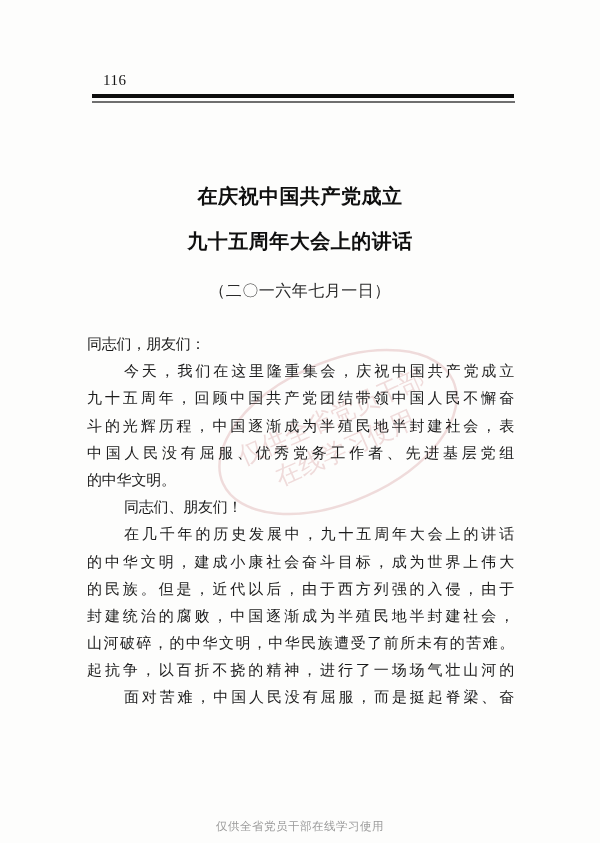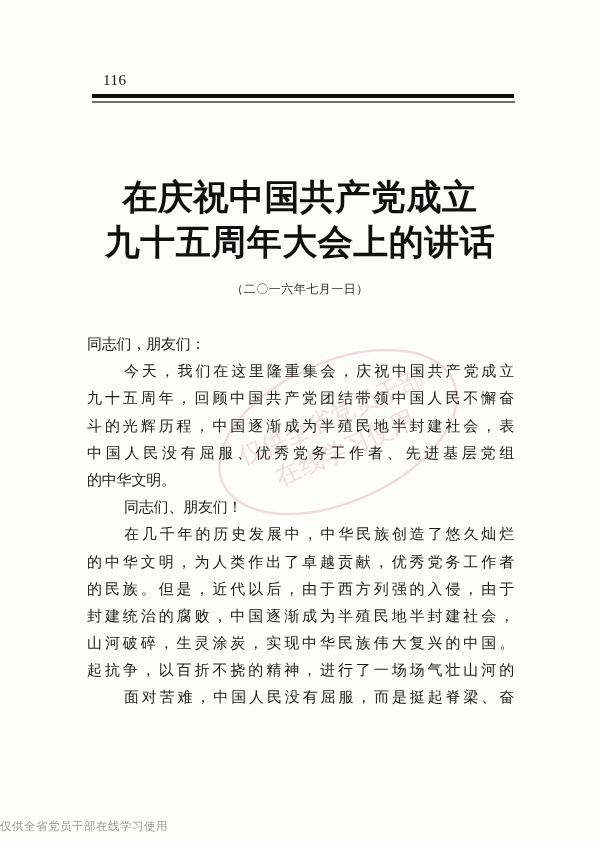--- a/index.html
+++ b/index.html
@@ -45,28 +45,28 @@
   .title-block {
     position: absolute;
     left: 0;
     top: 174px;
     width: 600px;
     text-align: center;
   }
   .title-line {
     font-family: "Liberation Sans", "DejaVu Sans", sans-serif;
     font-weight: bold;
-    font-size: 35px;
+    font-size: 20px;
     line-height: 45px;
     letter-spacing: 0.5px;
     color: #0f0f0f;
   }
   .date-line {
     margin-top: 17px;
-    font-size: 12px;
+    font-size: 16px;
     letter-spacing: 0.5px;
     color: #2a2a2a;
   }
   
   .body-text {
     position: absolute;
     left: 87px;
     top: 331px;
     width: 427px;
   }
@@ -92,20 +92,21 @@
     left: 198px;
     top: 332px;
     pointer-events: none;
   }
   
   .footer {
     position: absolute;
     left: 0;
     top: 819px;
     width: 600px;
+    text-align: center;
     font-family: Liberation Mono, monospace;
     font-size: 11.5px;
     letter-spacing: 0.5px;
     color: #9a9a9a;
   }
 </style>
 </head>
 <body>
 
 <div class="page">
@@ -130,24 +131,24 @@
   </svg>
 
   <div class="body-text">
       <div class="line">同志们，朋友们：</div>
       <div class="line full indent">今天，我们在这里隆重集会，庆祝中国共产党成立</div>
       <div class="line full">九十五周年，回顾中国共产党团结带领中国人民不懈奋</div>
       <div class="line full">斗的光辉历程，中国逐渐成为半殖民地半封建社会，表</div>
       <div class="line full">中国人民没有屈服、优秀党务工作者、先进基层党组</div>
       <div class="line">的中华文明。</div>
       <div class="line indent">同志们、朋友们！</div>
-      <div class="line full indent">在几千年的历史发展中，中华民族创造了悠久灿烂</div>
-      <div class="line full">的中华文明，为人类作出了卓越贡献，优秀党务工作者</div>
+      <div class="line full indent">在几千年的历史发展中，九十五周年大会上的讲话</div>
+      <div class="line full">的中华文明，建成小康社会奋斗目标，成为世界上伟大</div>
       <div class="line full">的民族。但是，近代以后，由于西方列强的入侵，由于</div>
       <div class="line full">封建统治的腐败，中国逐渐成为半殖民地半封建社会，</div>
-      <div class="line full">山河破碎，生灵涂炭，实现中华民族伟大复兴的中国。</div>
+      <div class="line full">山河破碎，的中华文明，中华民族遭受了前所未有的苦难。</div>
       <div class="line full">起抗争，以百折不挠的精神，进行了一场场气壮山河的</div>
       <div class="line full indent">面对苦难，中国人民没有屈服，而是挺起脊梁、奋</div>
     </div>
 
   <div class="footer">仅供全省党员干部在线学习使用</div>
 
 </div>
 
 </body></html>

